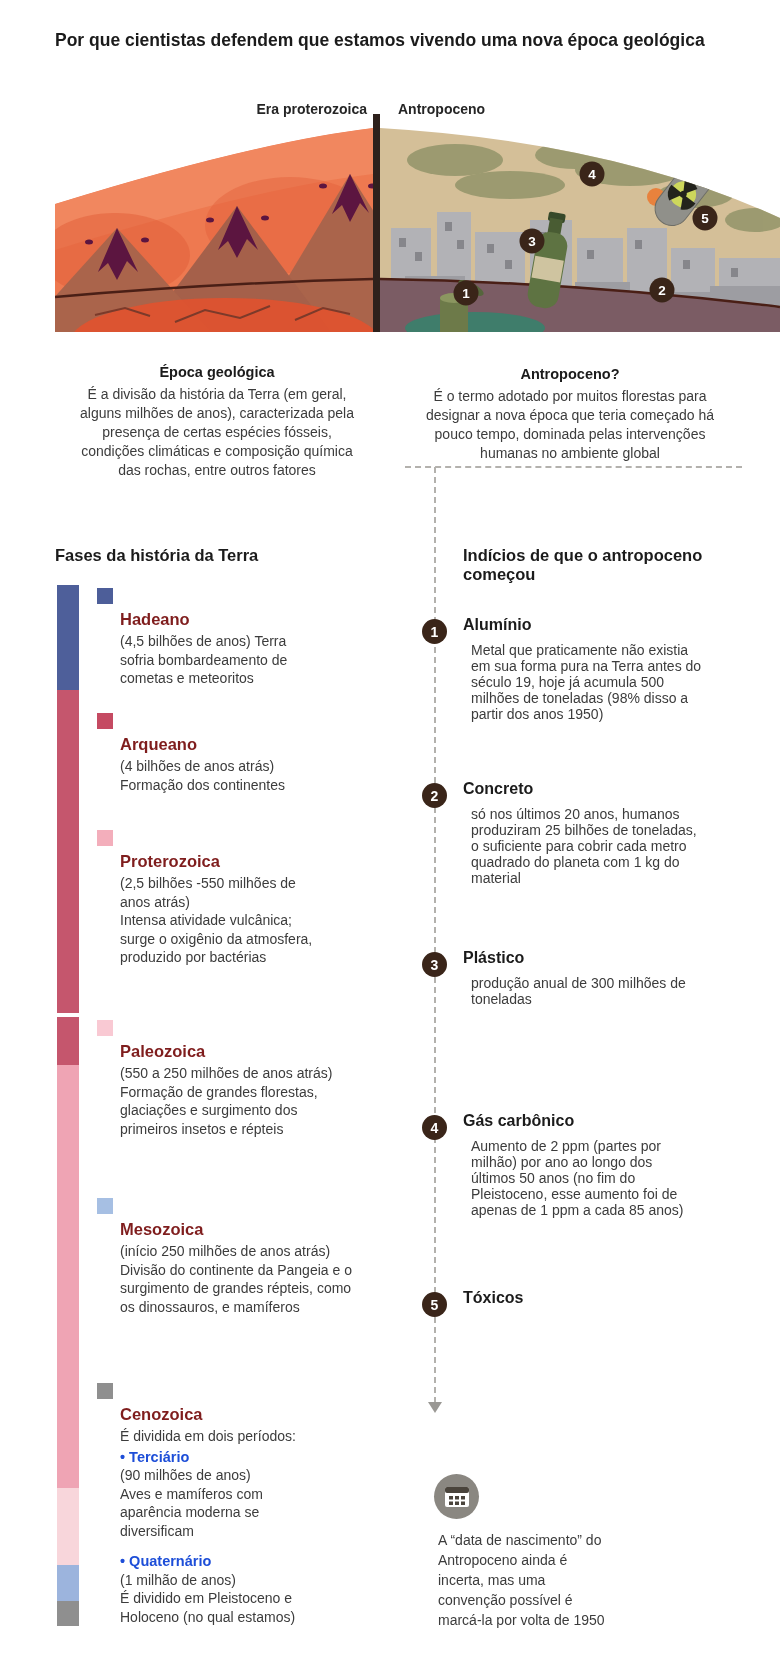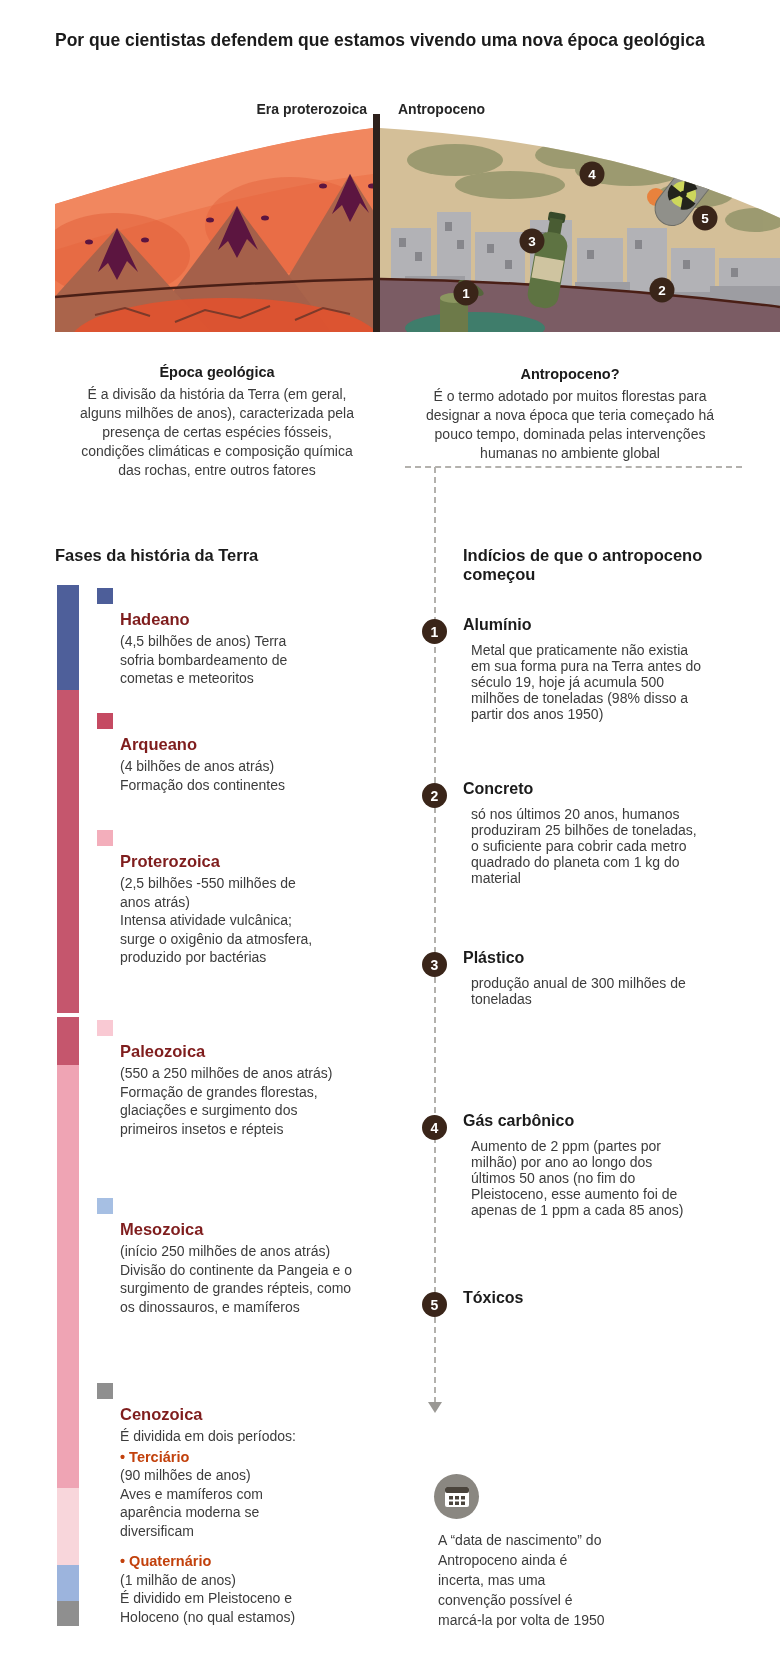--- a/index.html
+++ b/index.html
@@ -29,21 +29,21 @@
   
   .bar{position:absolute;left:57px;top:585px;width:22px;}
   .bar-seg{width:100%;}
   
   .era{position:absolute;left:97px;width:280px;}
   .era .swatch{display:block;width:16px;height:16px;margin:0 0 6px 0;}
   .era h3{margin:0 0 3px 23px;font-size:16.5px;color:#7f1d1d;}
   .era p{margin:0 0 0 23px;font-size:14px;line-height:18.5px;white-space:pre-line;}
   .era .period{margin:12px 0 0 23px;}
   .era .period:first-of-type{margin-top:2px;}
-  .era .period .period-name{font-size:14.5px;font-weight:bold;color:#c2410c;line-height:18.5px;}
+  .era .period .period-name{font-size:14.5px;font-weight:bold;color:#1d4ed8;line-height:18.5px;}
   .era .period p{margin-left:0;}
   
   .indicator{position:absolute;left:463px;width:300px;}
   .indicator .num{position:absolute;left:-41px;top:3px;width:25px;height:25px;border-radius:50%;
                   color:#ffffff;font-size:14px;font-weight:bold;display:flex;align-items:center;justify-content:center;}
   .indicator h3{margin:0 0 4px 0;font-size:16px;color:#1b1b1b;}
   .indicator p{margin:8px;font-size:14px;line-height:16px;white-space:pre-line;}
   
   .calendar-badge{position:absolute;left:434px;top:1474px;width:45px;height:45px;border-radius:50%;
                   background:#8a8781;display:flex;align-items:center;justify-content:center;}

